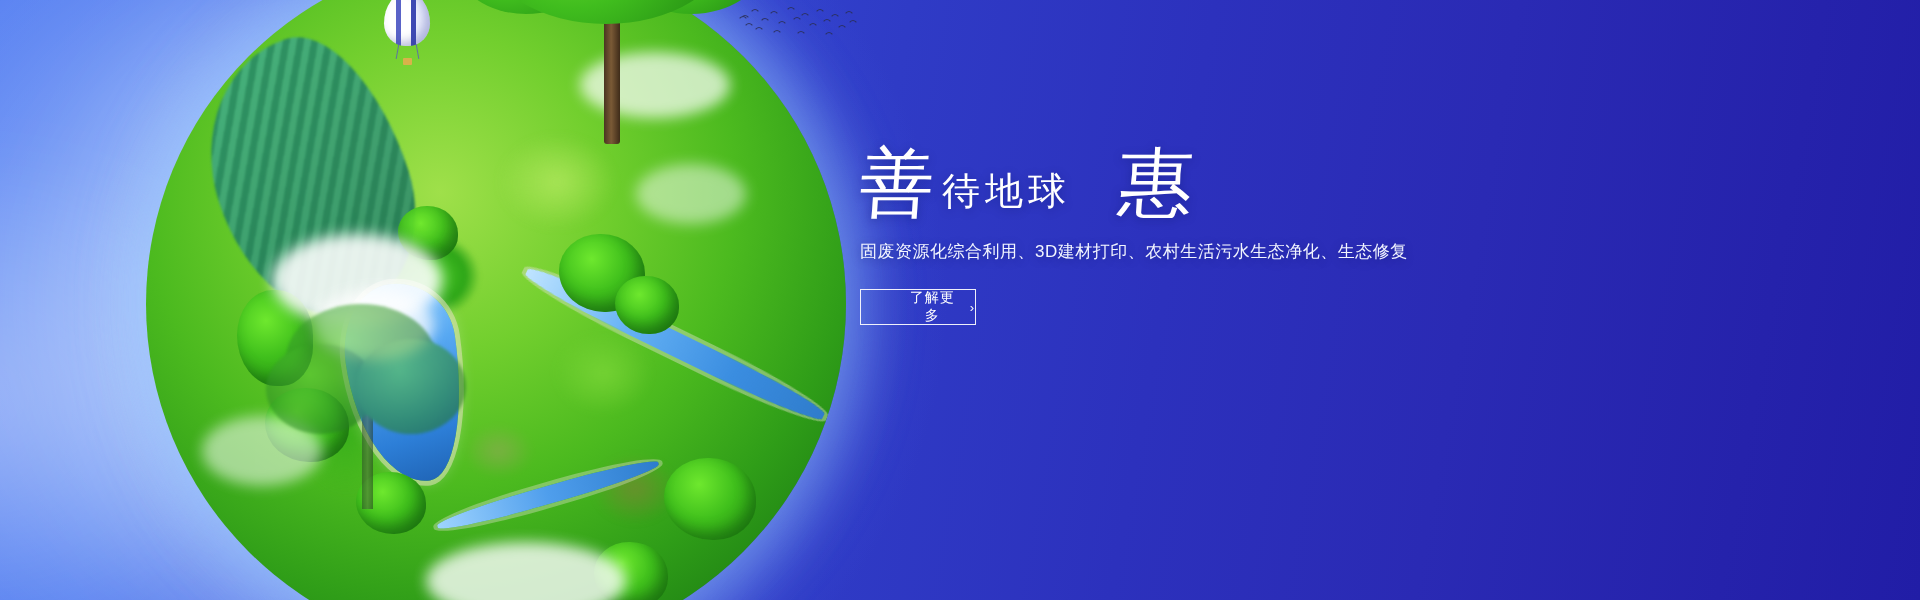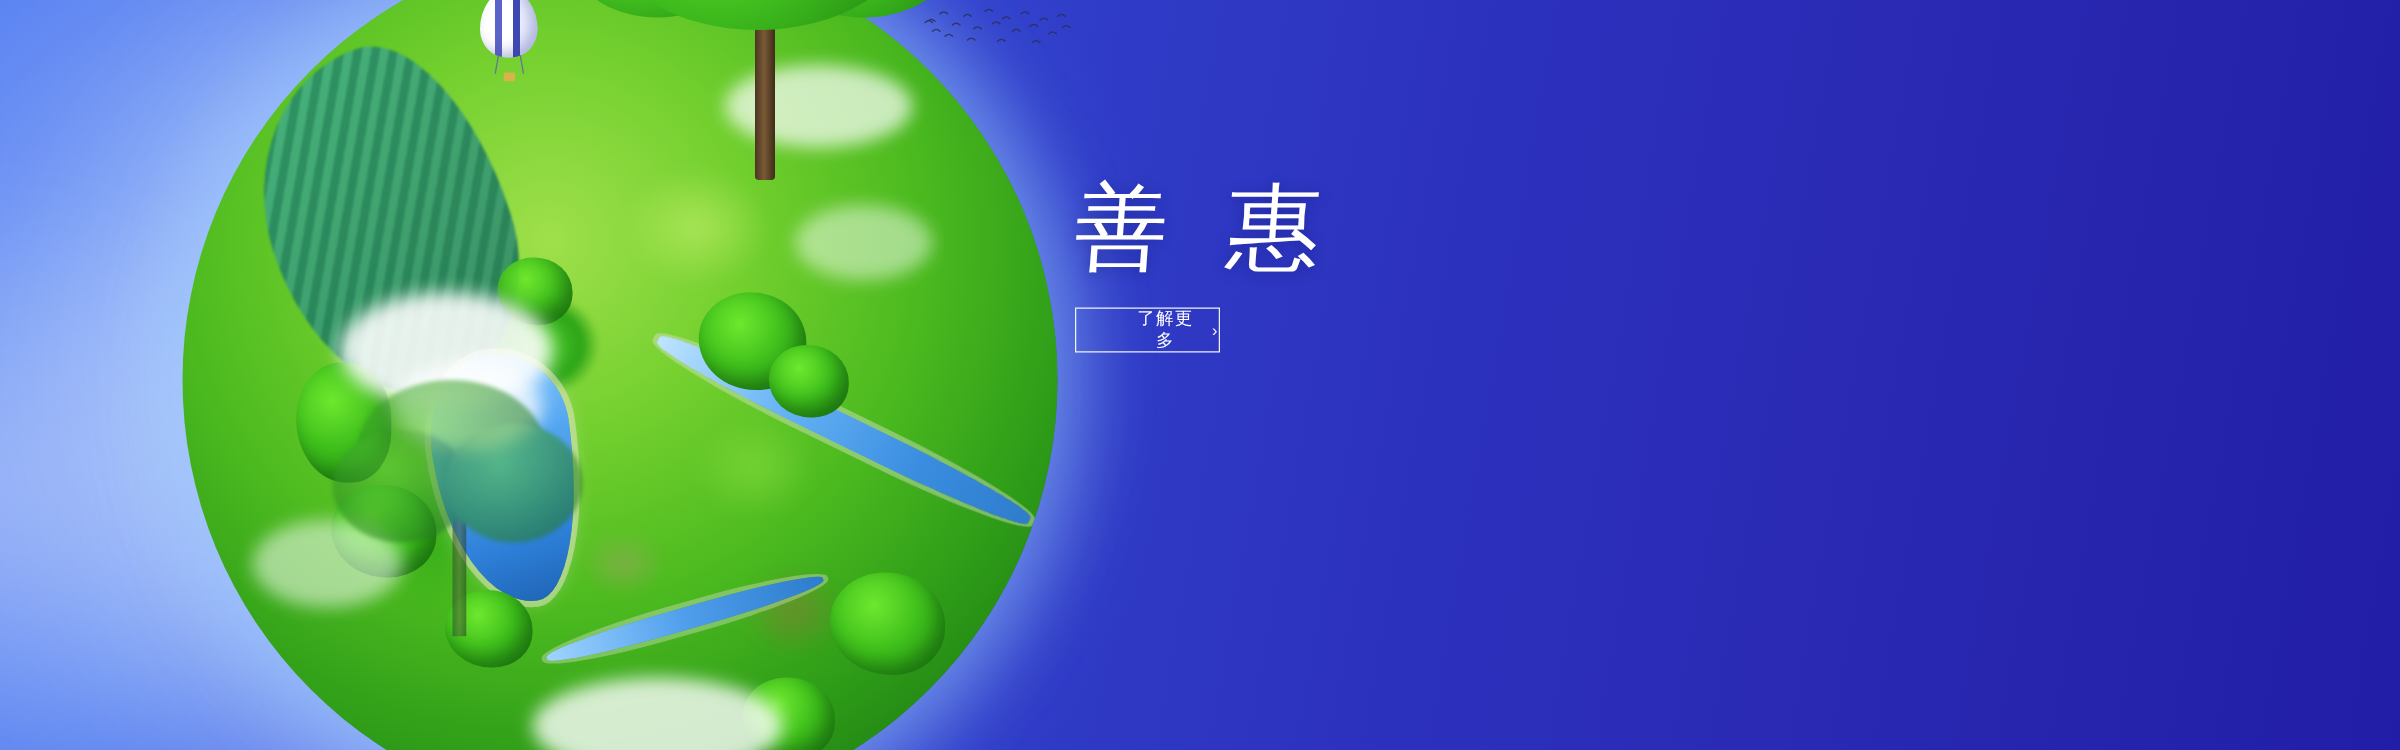--- a/index.html
+++ b/index.html
@@ -320,25 +320,27 @@
           <path d="M88 32 q3 -3 6 0"></path>
         <path d="M8 23 q3 -3 6 0"></path>
       </g>
     </svg>
   </div>
 
   <div id="copy">
 
     <div id="headline">
       <span class="hl-big">善</span>
+      <span class="hl-small">待地球</span>
       <span class="hl-gap"></span>
       <span class="hl-big">惠</span>
     </div>
 
 
+    <div id="description">固废资源化综合利用、3D建材打印、农村生活污水生态净化、生态修复</div>
 
     <button id="cta">
       <span>了解更多</span>
       <span id="cta-chevron">›</span>
     </button>
 
   </div>
 </div>
 
 </body></html>

